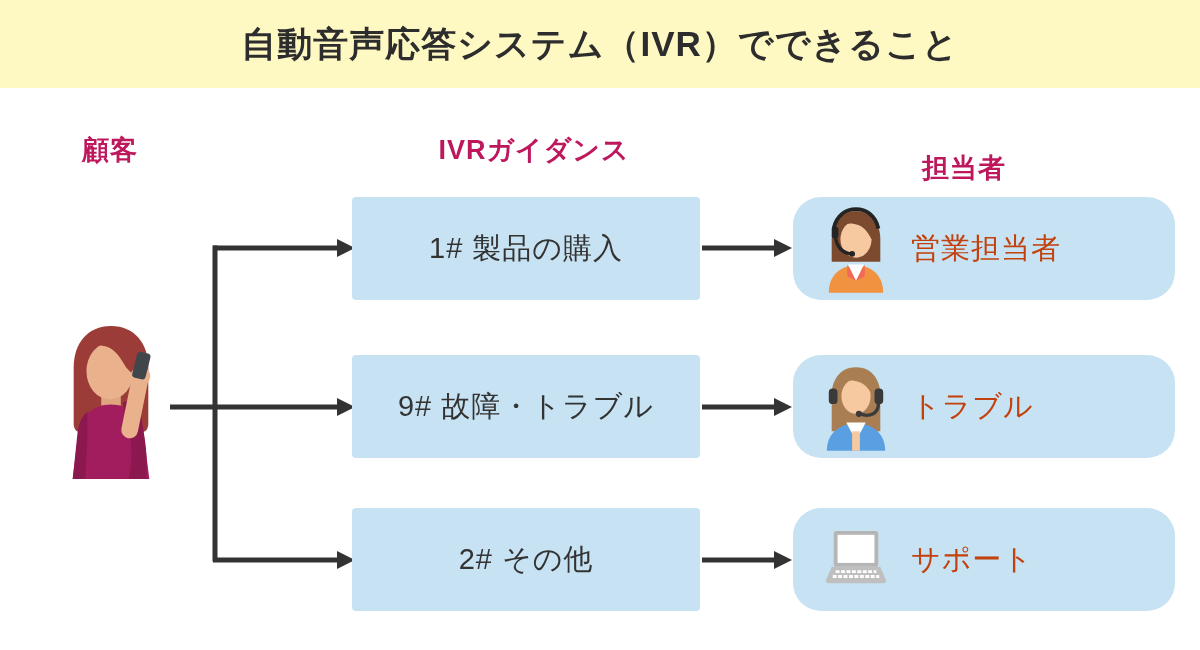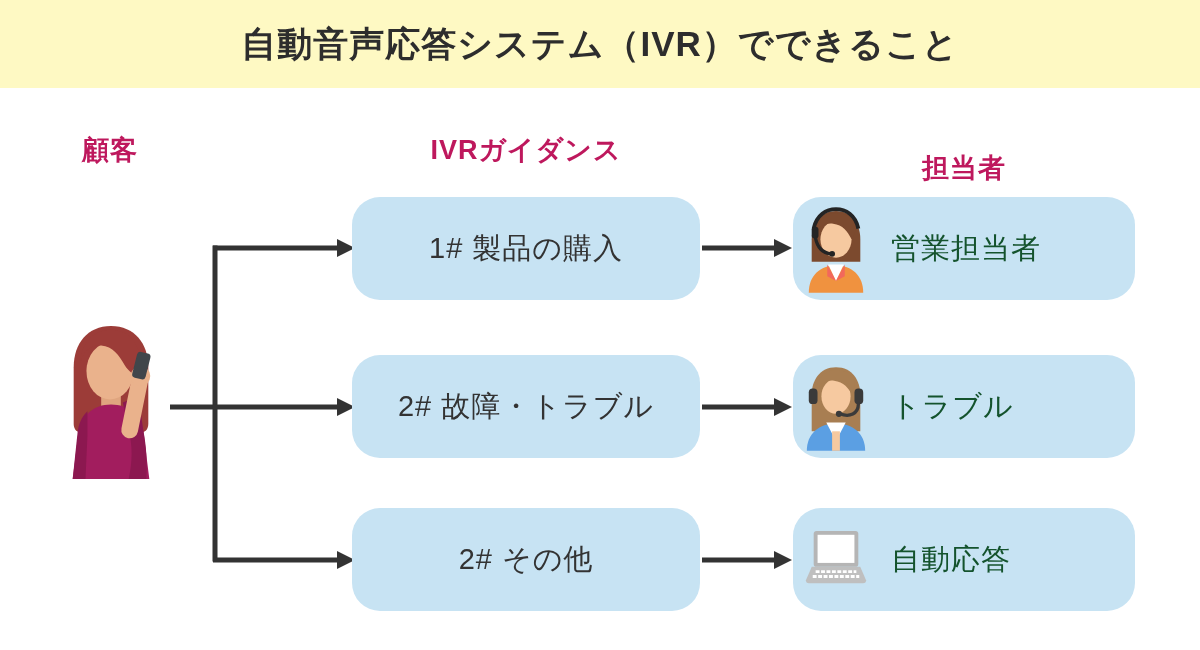--- a/index.html
+++ b/index.html
@@ -12,34 +12,34 @@
     background:#fef9c3;display:flex;align-items:center;justify-content:center;
   }
   .page-title{
     font-size:35px;font-weight:bold;color:#2d2d2d;letter-spacing:1px;
   }
   .col-header{
     position:absolute;top:132px;font-size:27px;font-weight:bold;color:#be185d;
     text-align:center;letter-spacing:1px;
   }
   .col-header.customer{left:40px;width:140px;}
-  .col-header.ivr{left:352px;width:348px;}
+  .col-header.ivr{left:360px;width:348px;}
   .col-header.agent{left:793px;width:342px;margin-top:18px;}
   .arrow-layer{position:absolute;left:0;top:0;width:1200px;height:650px;pointer-events:none;}
   .ivr-box{
     position:absolute;left:352px;width:348px;height:103px;
-    background:#c7e3f3;border-radius:28px;
+    background:#c7e3f3;border-radius:4px;
     display:flex;align-items:center;justify-content:center;
     font-size:29px;color:#333333;letter-spacing:1px;
   }
   .agent-box{
-    position:absolute;left:793px;width:342px;height:103px;
+    position:absolute;left:793px;width:382px;height:103px;
     background:#c7e3f3;border-radius:28px;
-    display:flex;align-items:center;padding-left:8px;box-sizing:border-box;
-    font-size:29px;color:#14532d;letter-spacing:1px;
+    display:flex;align-items:center;padding-left:28px;box-sizing:border-box;
+    font-size:29px;color:#c2410c;letter-spacing:1px;
   }
   .row1{top:197px;} .row2{top:355px;} .row3{top:508px;}
   .agent-box .icon{flex:0 0 auto;margin-right:20px;display:flex;align-items:center;}
   .customer-figure{position:absolute;left:52px;top:320px;width:118px;height:162px;}
 </style>
 </head>
 <body>
 
 <div class="canvas">
 
@@ -100,21 +100,21 @@
         <path d="M8 90 C8 72 20 62 36 62 C52 62 64 72 64 90 Z" fill="#f0923f"></path>
         <polygon points="28,61 36,78 44,61" fill="#ffffff"></polygon>
         <polygon points="27,61 36,78 27,73" fill="#f2685c"></polygon>
         <polygon points="45,61 36,78 45,73" fill="#f2685c"></polygon>
       </svg>
     </span>
     <span>営業担当者</span>
   </div>
 
   <div class="ivr-box row2">
-    <span>2# 故障・トラブル</span>
+    <span>9# 故障・トラブル</span>
   </div>
   <div class="agent-box row2">
     <span class="icon">
       <svg width="70" height="88" viewBox="0 0 72 90" xmlns="http://www.w3.org/2000/svg">
         <path d="M36 4 C19 4 11 18 11 32 V70 H61 V32 C61 18 53 4 36 4 Z" fill="#a87e52"></path>
         <ellipse cx="36" cy="34" rx="15" ry="18" fill="#f6c9a0"></ellipse>
         <path d="M36 7 C24 7 16 17 16 29 C19 21 26 17 34 18 C44 19 49 26 53 33 C56 27 56 20 53 15 C49 9 43 7 36 7 Z" fill="#a87e52"></path>
         <rect x="8" y="26" width="9" height="16" rx="4" fill="#3a3a3a"></rect>
         <rect x="55" y="26" width="9" height="16" rx="4" fill="#3a3a3a"></rect>
         <path d="M59 42 C59 52 50 56 40 52" stroke="#3a3a3a" stroke-width="3.4" fill="none" stroke-linecap="round"></path>
@@ -133,16 +133,16 @@
   <div class="agent-box row3">
     <span class="icon">
       <svg width="70" height="64" viewBox="0 0 72 66" xmlns="http://www.w3.org/2000/svg">
         <rect x="13" y="3" width="46" height="37" rx="3" fill="#b5b5b5"></rect>
         <rect x="17" y="7" width="38" height="29" fill="#ffffff"></rect>
         <path d="M11 40 H61 L67 54 C67 56 66 57 64 57 H8 C6 57 5 56 5 54 Z" fill="#bfbfbf"></path>
         <line x1="15" y1="45" x2="57" y2="45" stroke="#ffffff" stroke-width="3" stroke-dasharray="4 1.6"></line>
         <line x1="12" y1="50" x2="60" y2="50" stroke="#ffffff" stroke-width="3" stroke-dasharray="4 1.6"></line>
       </svg>
     </span>
-    <span>自動応答</span>
+    <span>サポート</span>
   </div>
 
 </div>
 
 </body></html>

